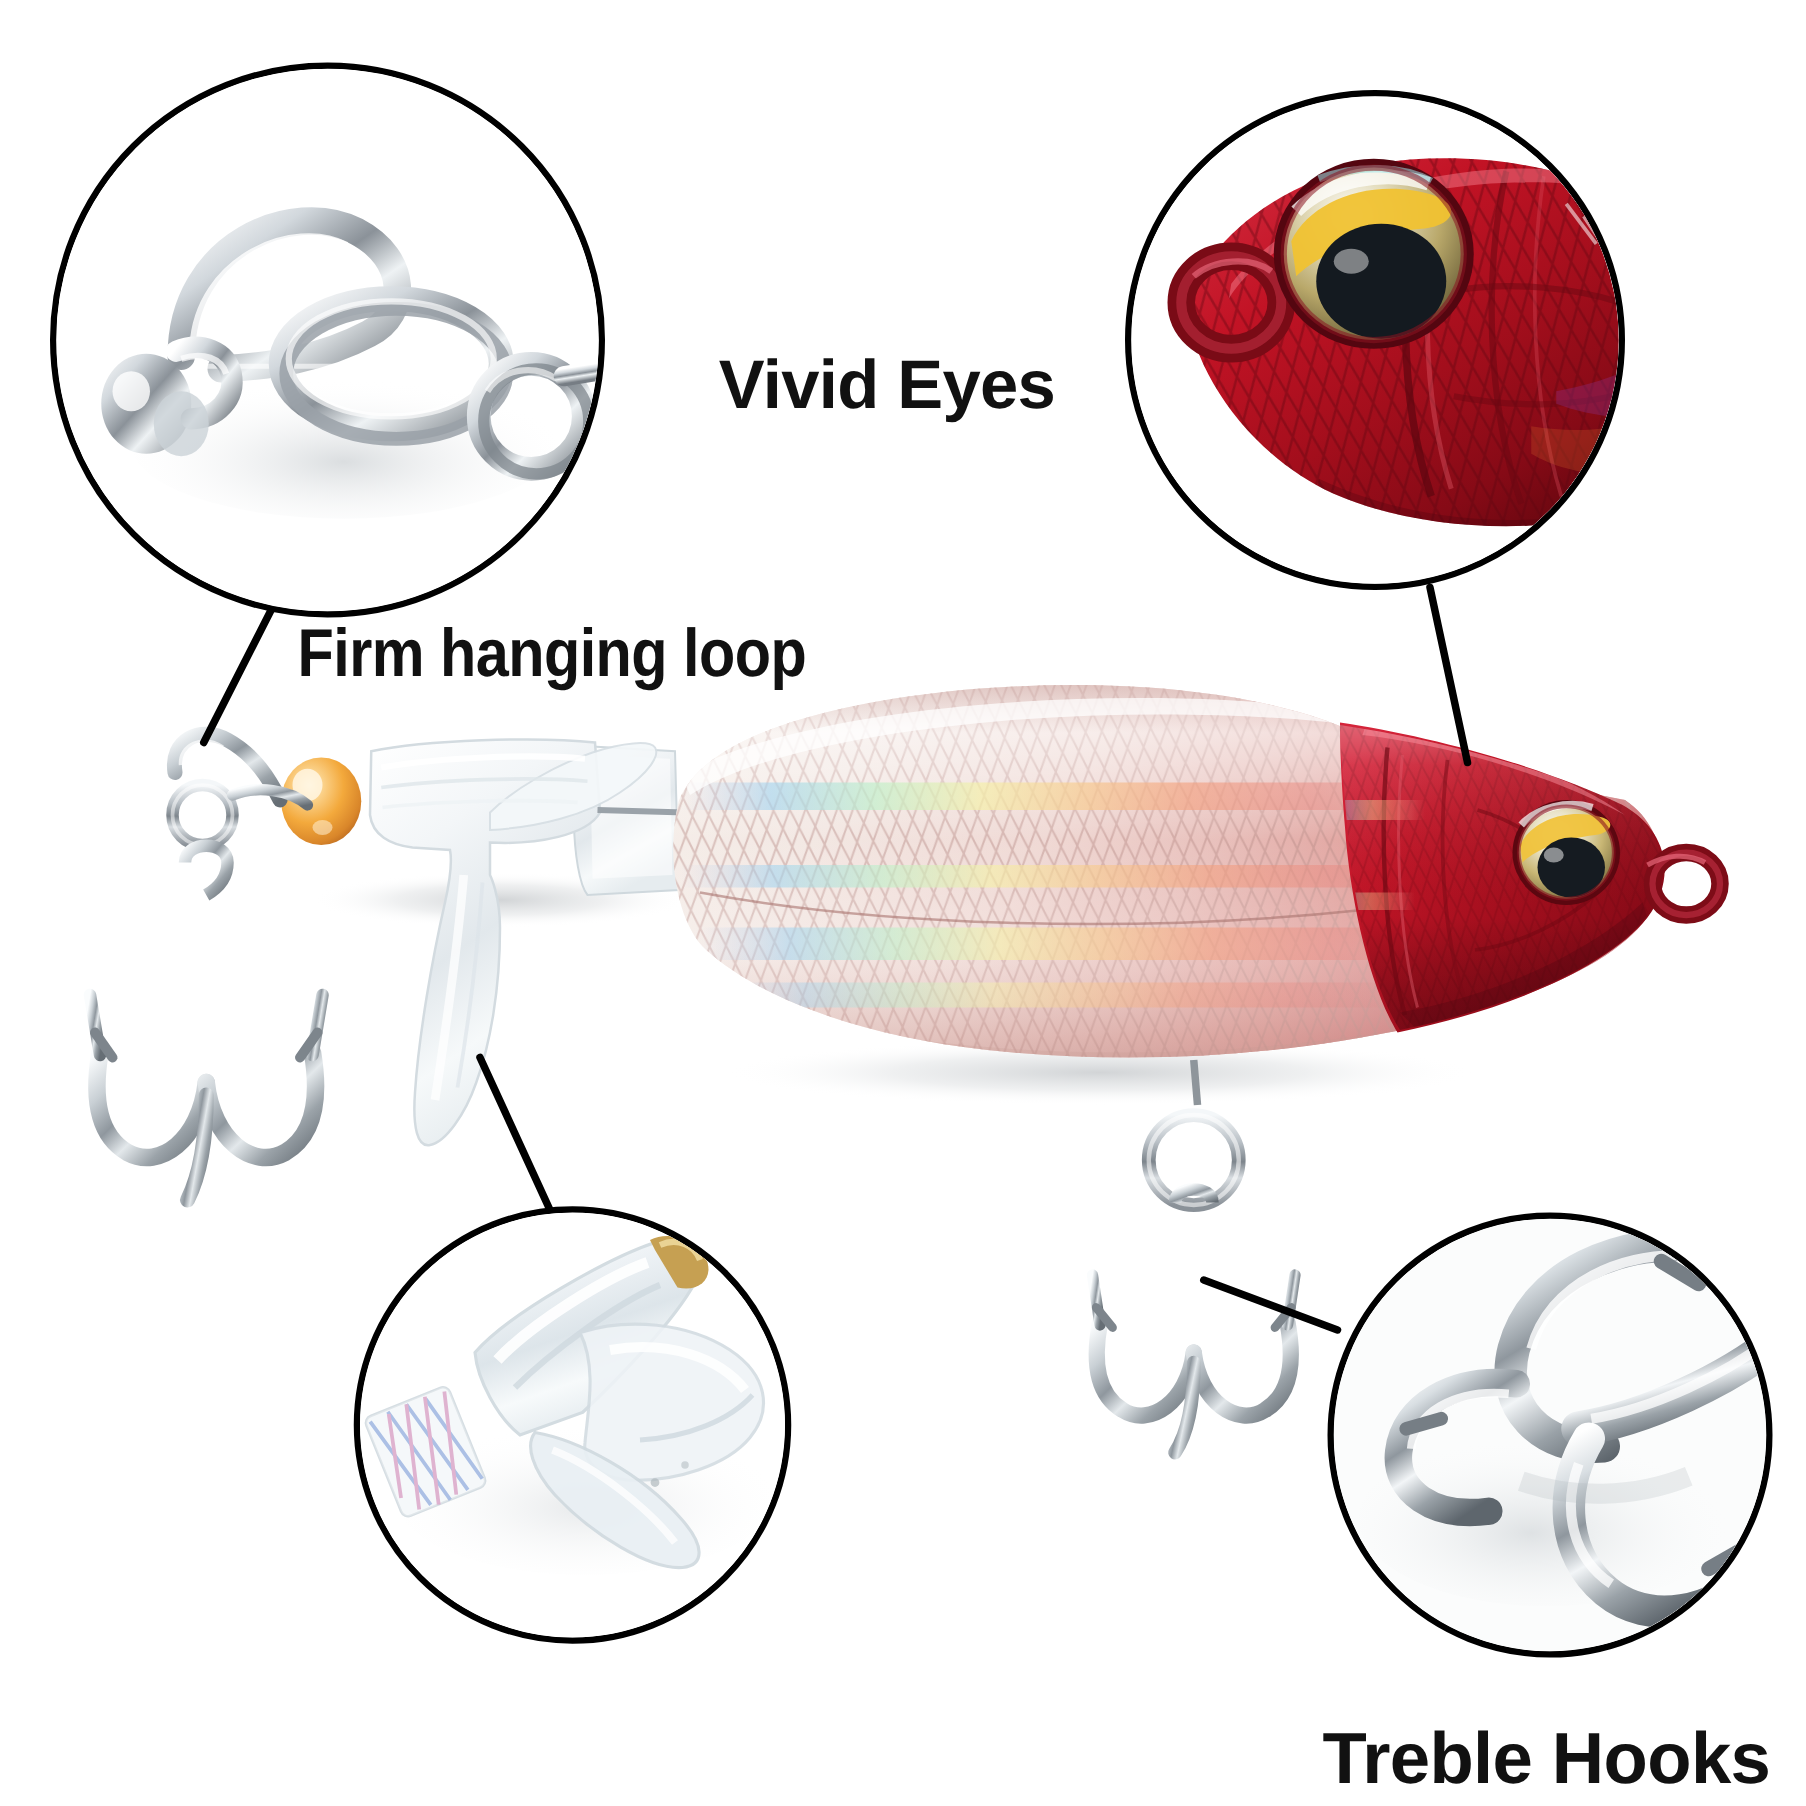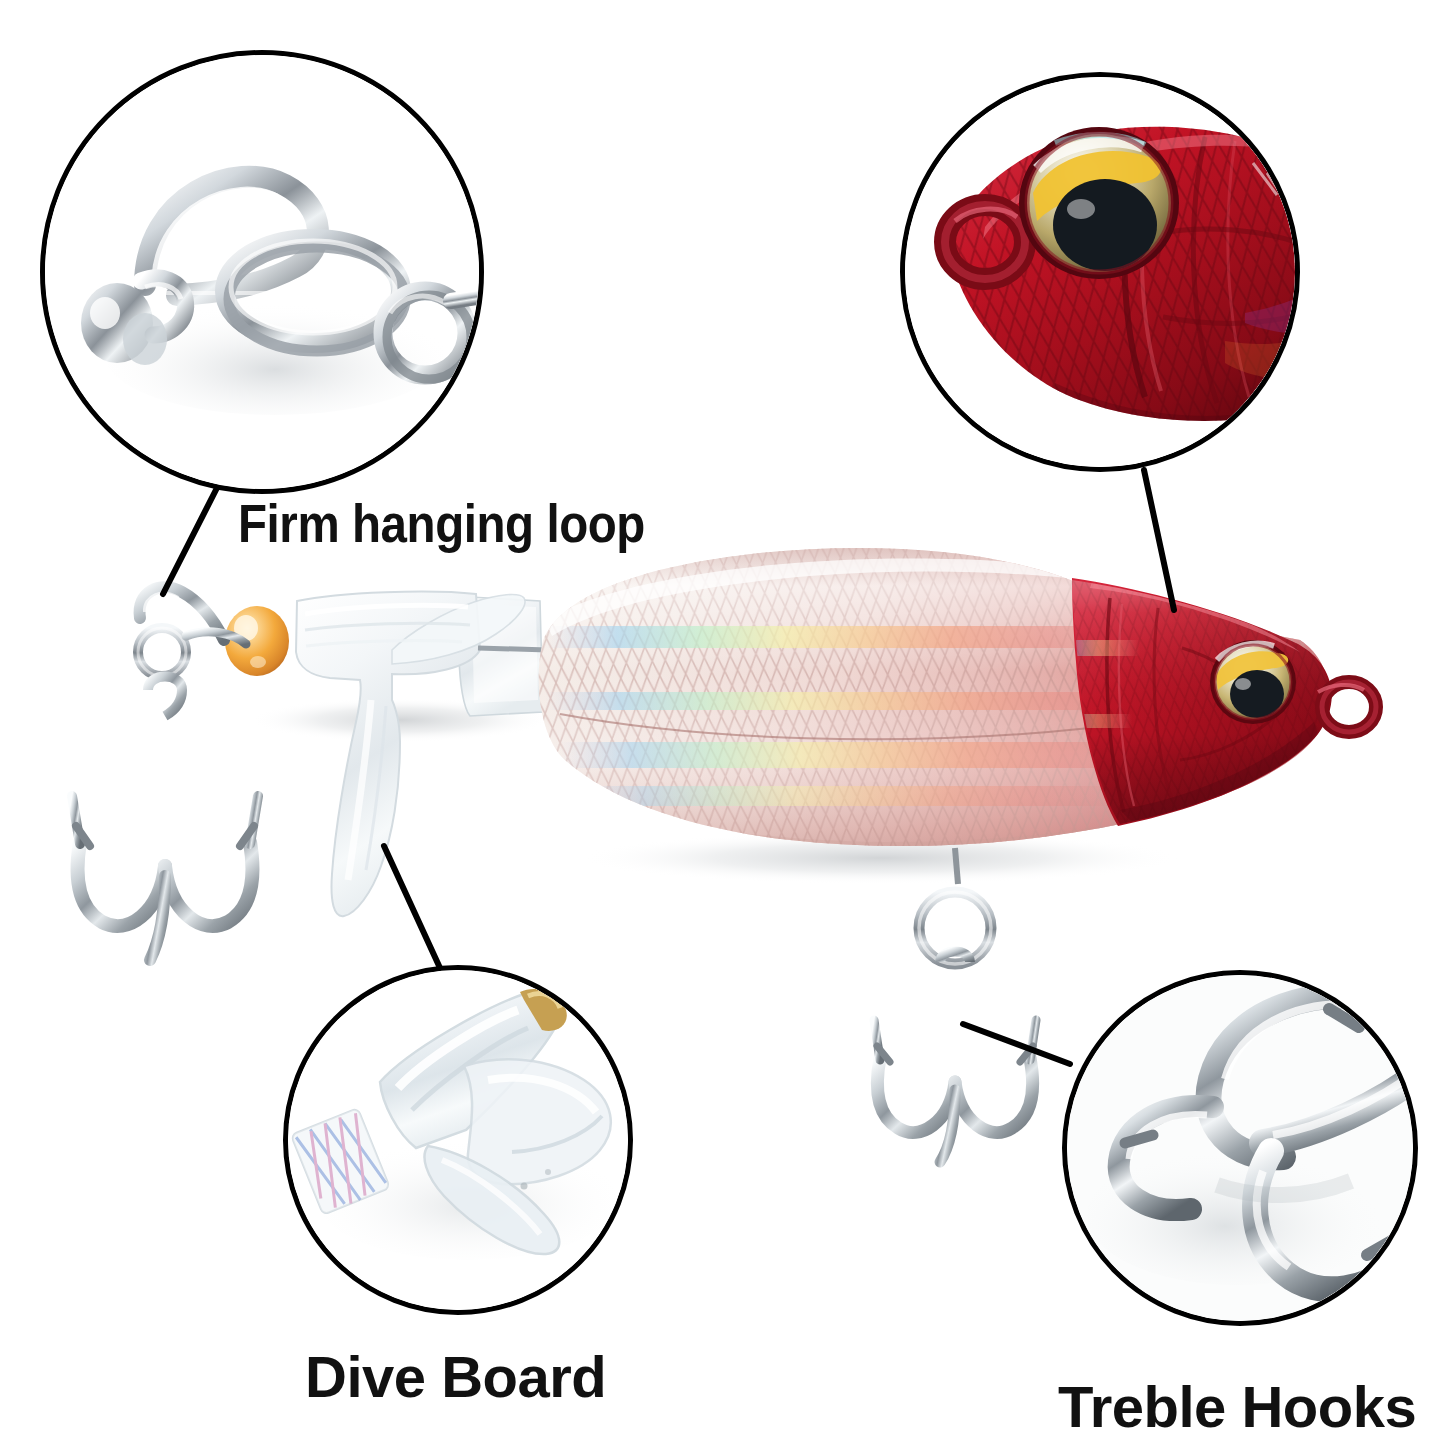--- a/index.html
+++ b/index.html
@@ -522,17 +522,17 @@
         <path d="M196 196 C 182 234, 192 272, 222 292" fill="none" stroke="#ffffff" stroke-width="8" opacity=".75"></path>
 
         <path d="M336 282 L356 250" stroke="url(#cm4)" stroke-width="20" stroke-linecap="round"></path>
         <path d="M300 280 L328 264" stroke="#767e85" stroke-width="12" stroke-linecap="round"></path>
 
         <path d="M150 210 C 190 224, 240 224, 284 206" fill="none" stroke="#a8b0b6" stroke-width="16" opacity=".22"></path>
       </svg>
     </div>
   </div>
 
+  <div class="lbl lbl-vivid">Vivid Eyes</div>
   <div class="lbl lbl-firm">Firm hanging loop</div>
-  <div class="lbl lbl-dive">Dive Board</div>
   <div class="lbl lbl-treble">Treble Hooks</div>
 
 </div>
 
 </body></html>

